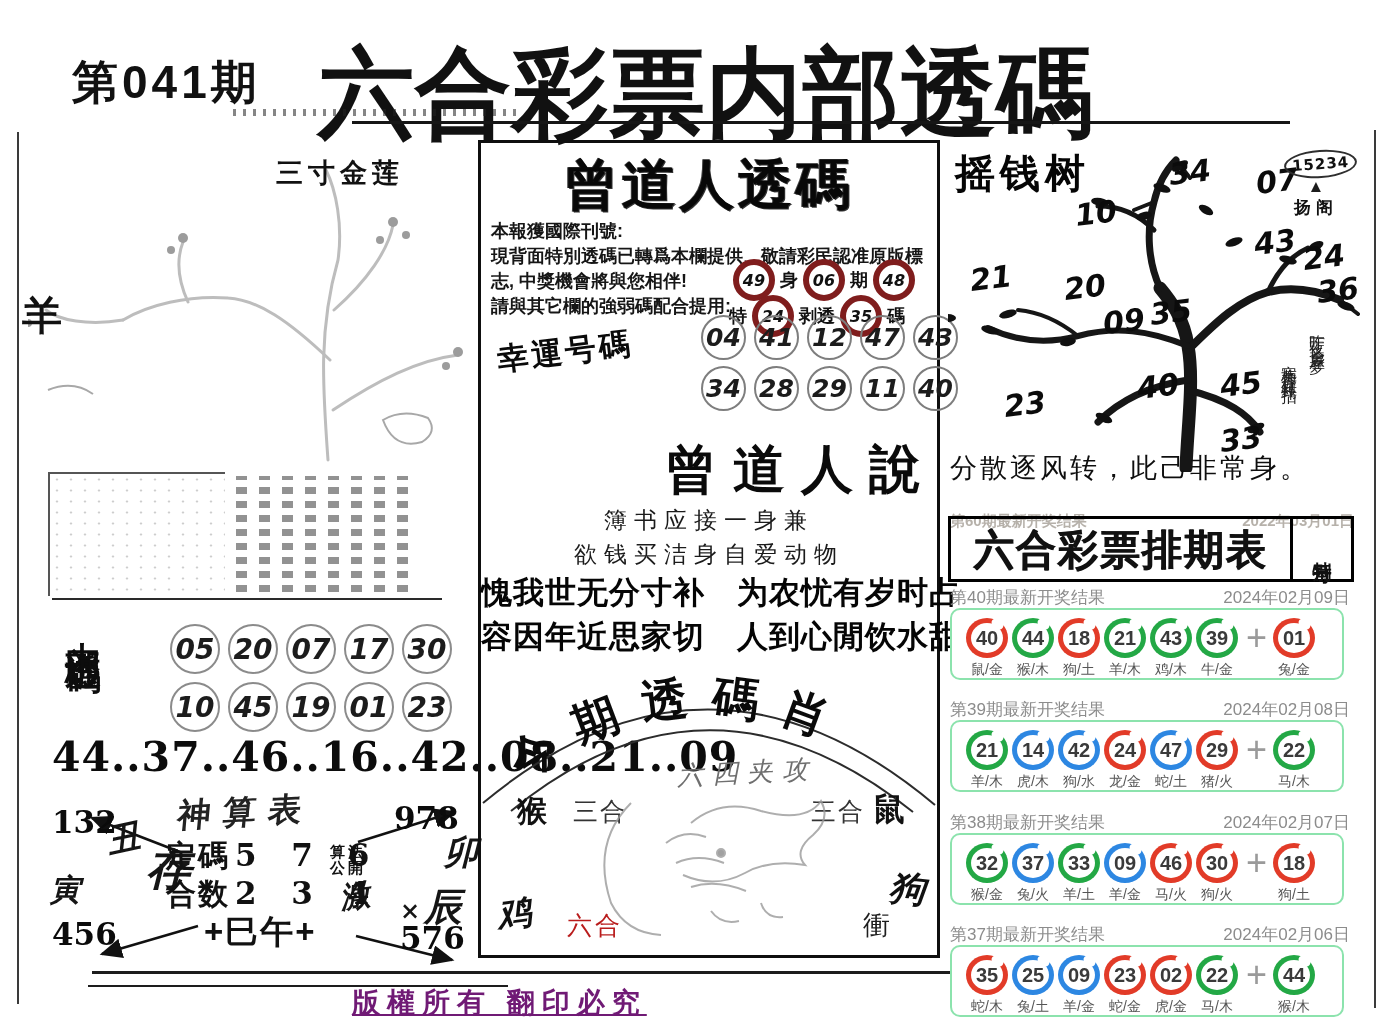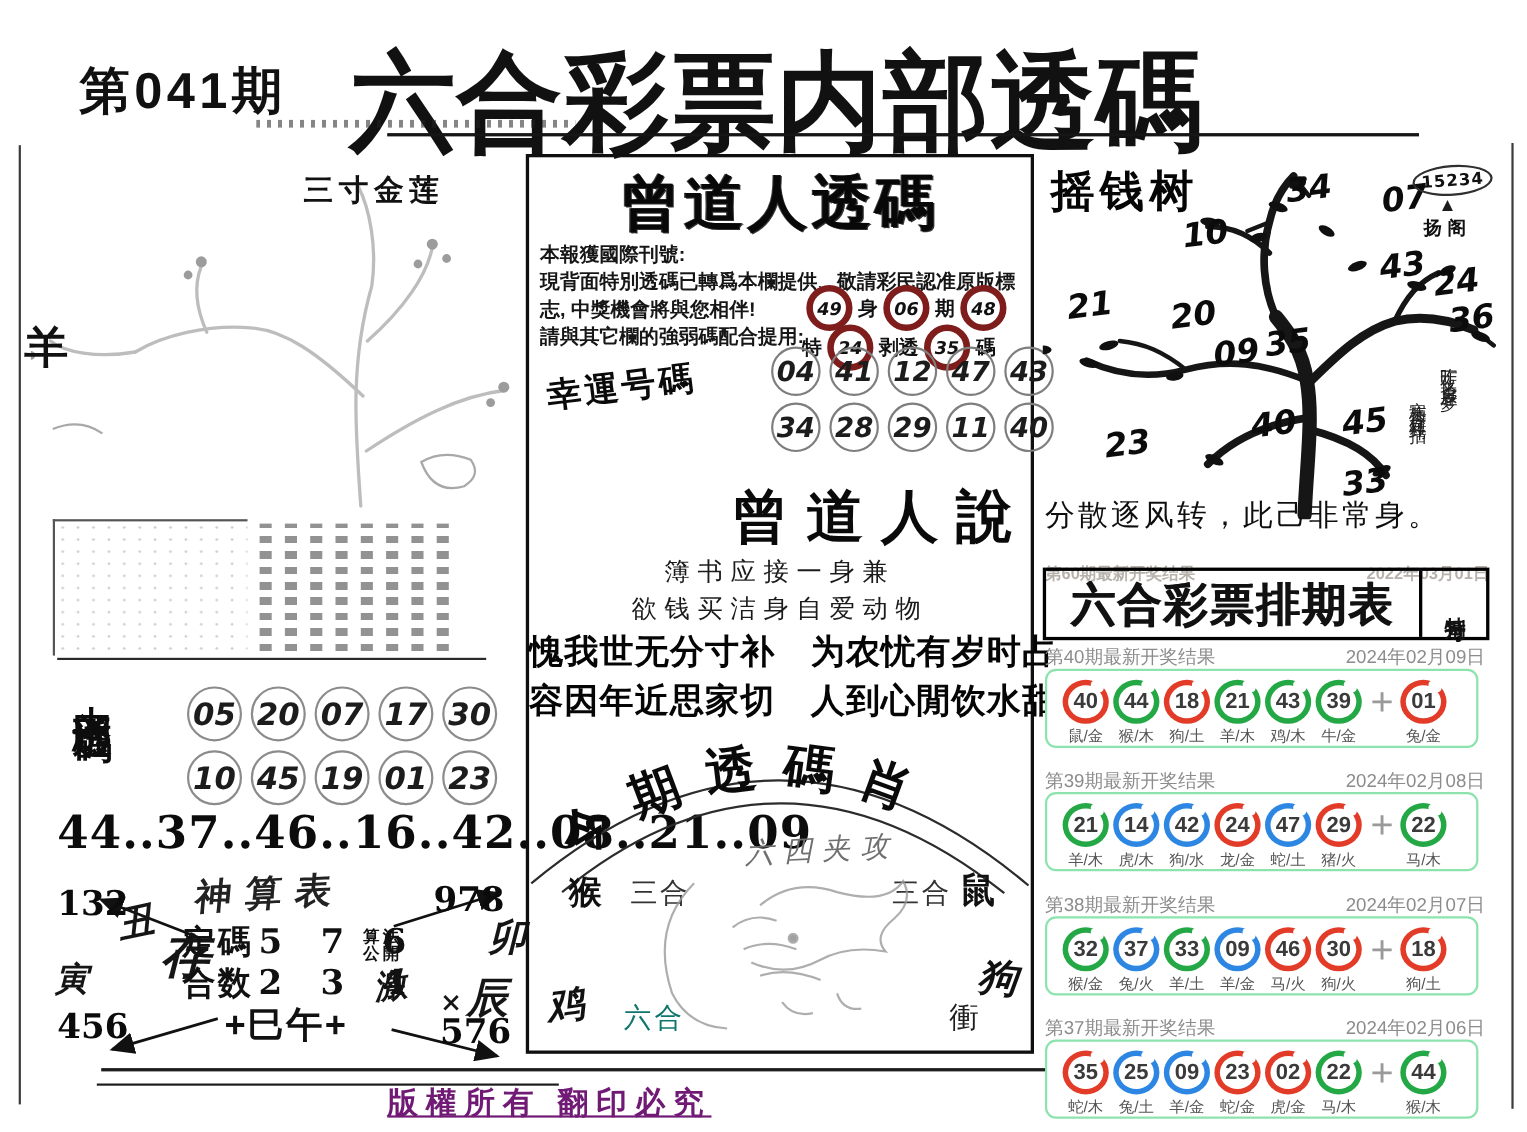--- a/index.html
+++ b/index.html
@@ -67,21 +67,21 @@
   .poem-b{left:0;top:428px;width:458px;text-align:center;font:900 31px "Liberation Sans",sans-serif;
           letter-spacing:1px;line-height:44px;color:#050505;white-space:nowrap;}
   .arcwrap{left:0;top:498px;width:456px;height:172px;}
   .attack{left:196px;top:612px;font:400 italic 26px "DejaVu Serif",serif;letter-spacing:9px;color:#6f6f6f;transform:rotate(-3deg);}
   .zrow-l{left:36px;top:648px;font:900 30px "DejaVu Serif",serif;}
   .zrow-lr{left:92px;top:652px;font:400 25px "DejaVu Serif",serif;letter-spacing:2px;color:#333;}
   .zrow-rr{left:330px;top:652px;font:400 25px "DejaVu Serif",serif;letter-spacing:2px;color:#333;}
   .zrow-r{left:392px;top:645px;font:900 32px "DejaVu Serif",serif;}
   .dragonwrap{left:90px;top:640px;width:300px;height:160px;opacity:.8;}
   .b-rooster{left:16px;top:748px;font:900 italic 34px "DejaVu Serif",serif;transform:rotate(-8deg);}
-  .b-liuhe{left:86px;top:766px;font:400 25px "DejaVu Serif",serif;letter-spacing:3px;color:#0f766e;}
+  .b-liuhe{left:86px;top:766px;font:400 25px "DejaVu Serif",serif;letter-spacing:3px;color:#b91c1c;}
   .b-chong{left:382px;top:764px;font:400 27px "DejaVu Serif",serif;color:#1d1d1d;}
   .b-dog{left:408px;top:722px;font:900 italic 36px "DejaVu Serif",serif;transform:rotate(6deg);}
   
   .tree-title{left:955px;top:146px;font:900 40px "DejaVu Serif",serif;letter-spacing:5px;color:#050505;}
   .treewrap{left:948px;top:150px;width:430px;height:322px;}
   .tnum{position:absolute;transform:translate(-50%,-50%) rotate(-7deg);
         font:800 italic 30px "DejaVu Sans",sans-serif;color:#0b0b0b;}
   .stamp{left:1284px;top:150px;width:64px;text-align:center;}
   .stamp .oval{display:inline-block;border:2px solid #2f2f2f;border-radius:50%;padding:3px 6px;
                font:700 15px "DejaVu Sans",sans-serif;letter-spacing:1px;transform:rotate(-4deg);}

